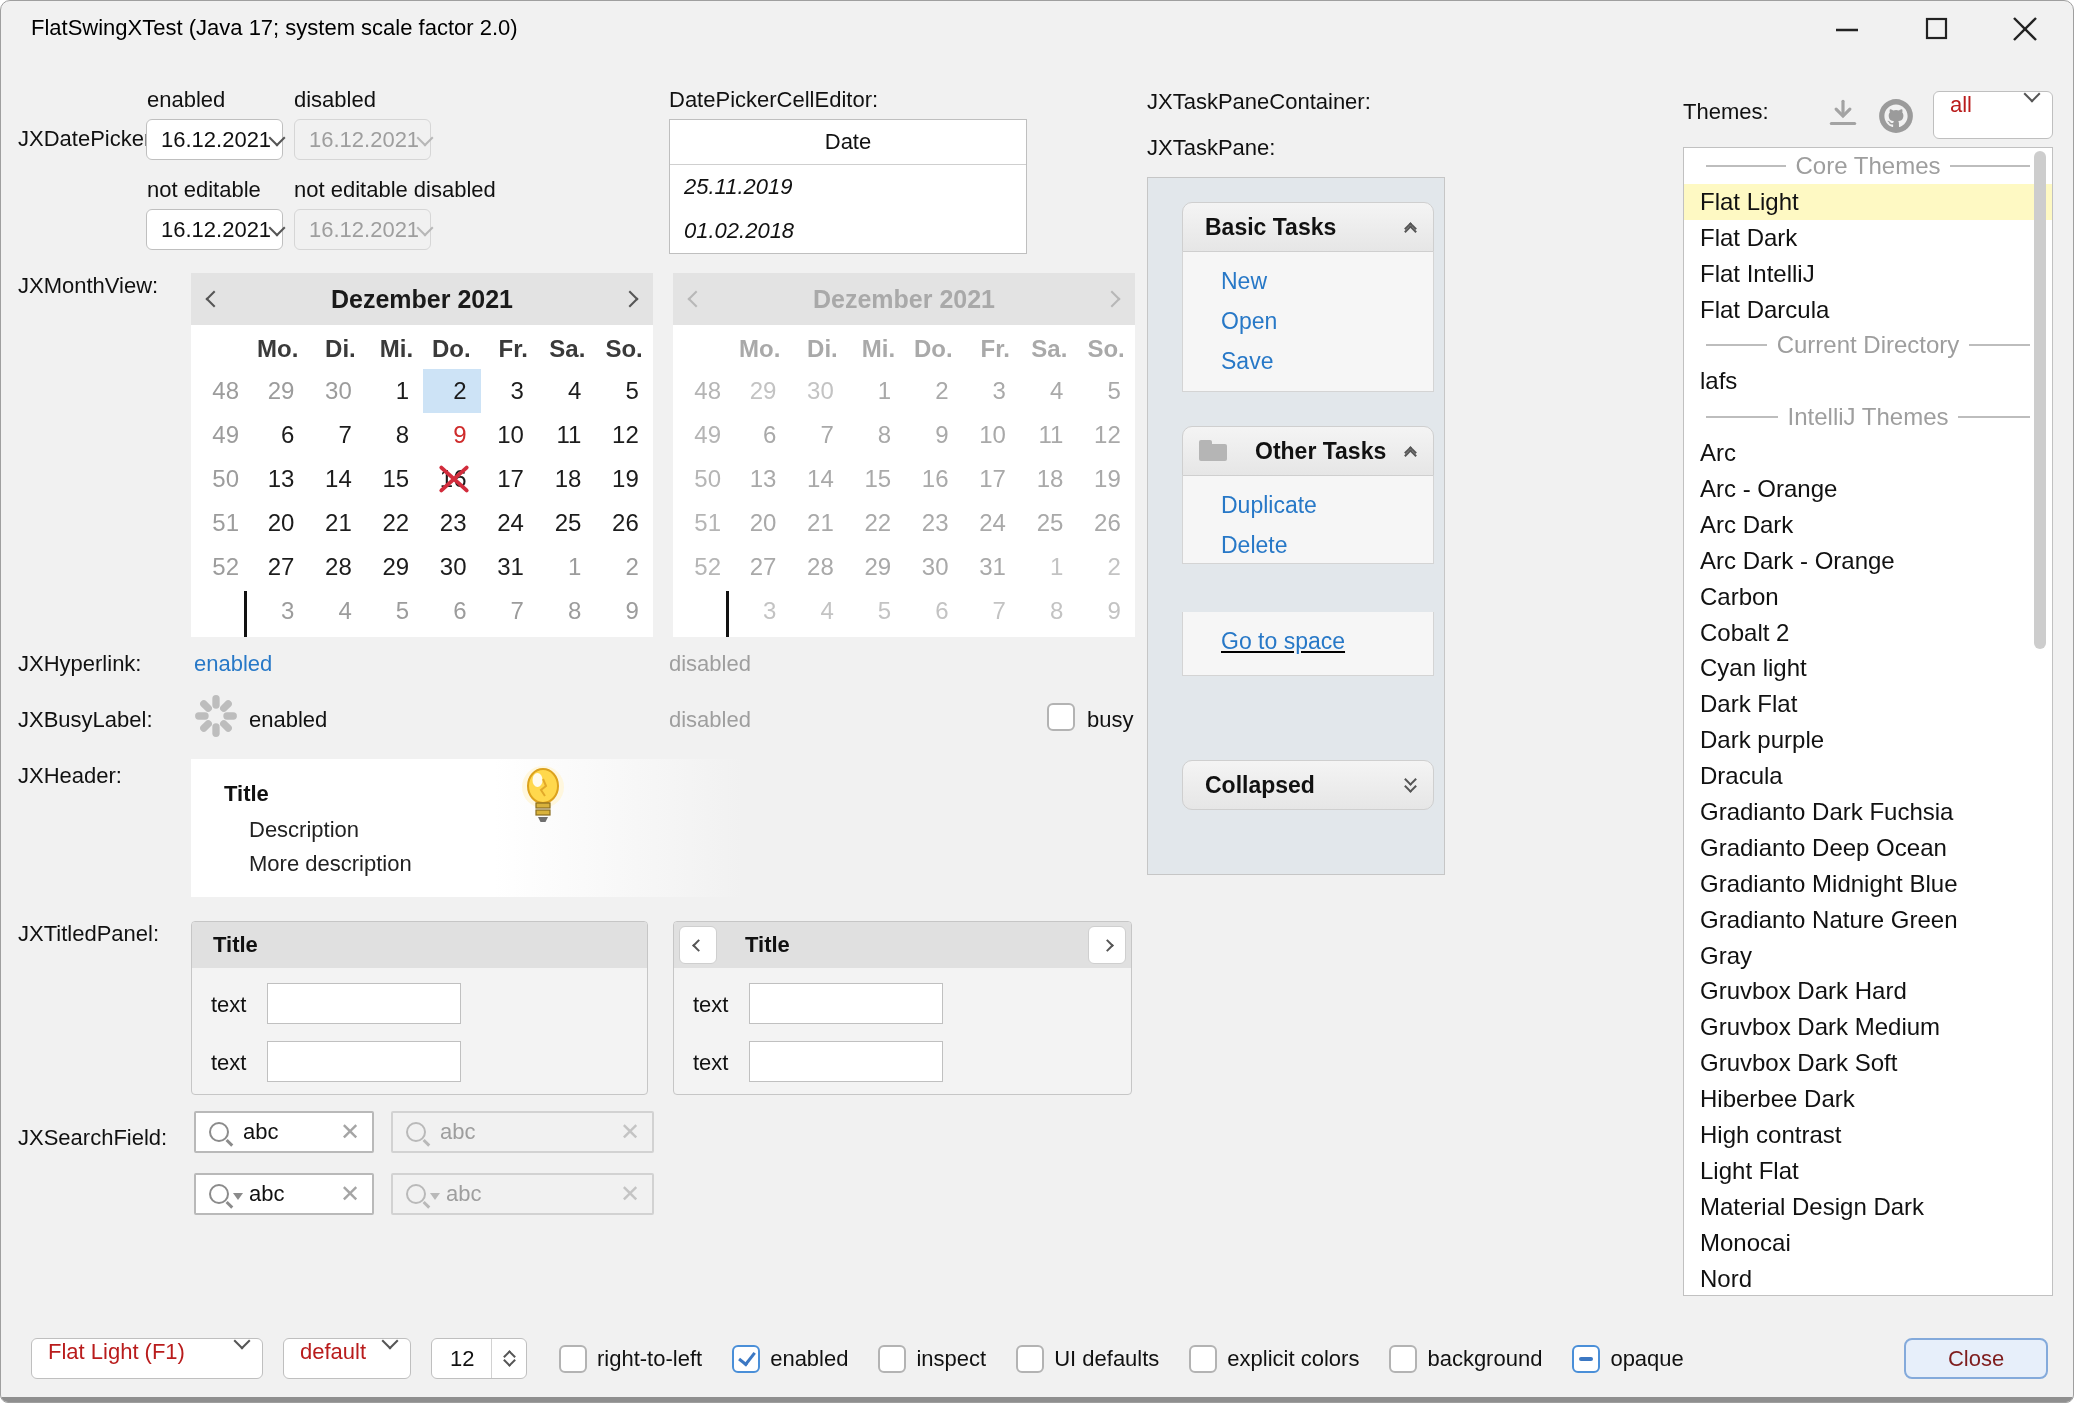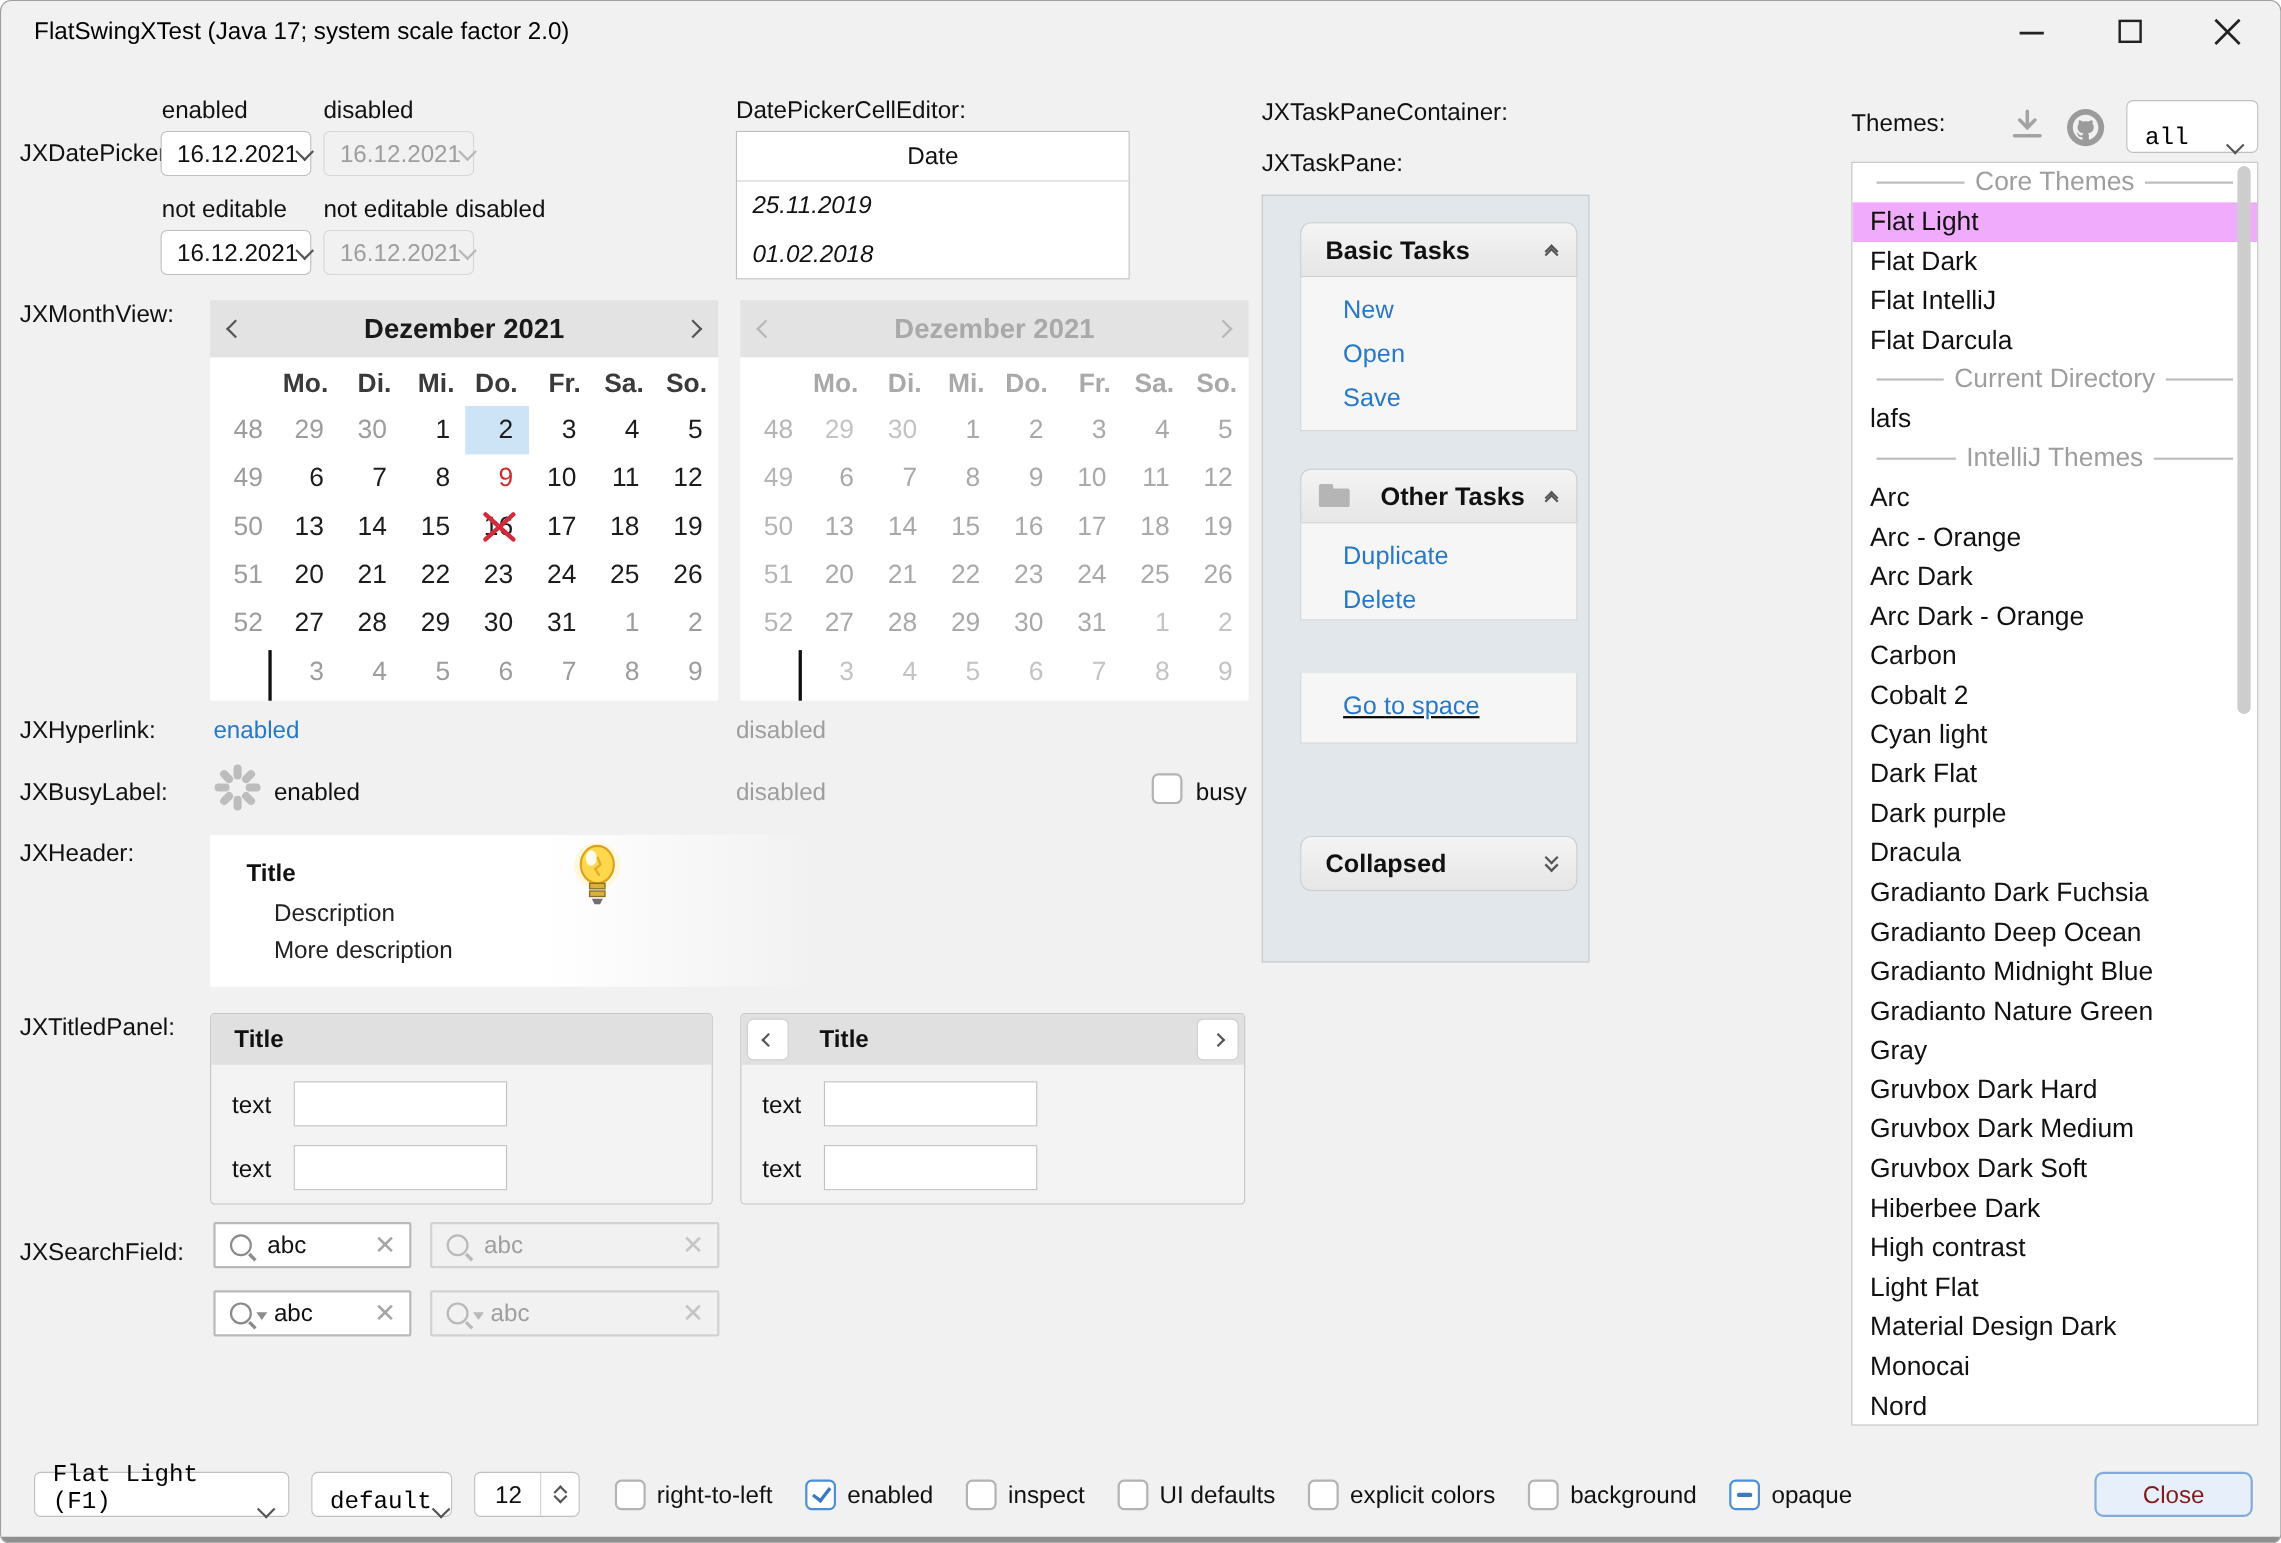--- a/index.html
+++ b/index.html
@@ -93,26 +93,26 @@
   .pane-title{font-weight:bold;font-size:23px;color:#111;flex:1;padding-left:22px;}
   .pane-chevs{display:flex;flex-direction:column;align-items:center;margin-right:18px;}
   .pane-body{background:#f6f6f6;border:1px solid #d4d4d4;border-top:none;box-sizing:border-box;padding:16px 0 0 38px;}
   .pane-body .link{display:block;margin-bottom:13px;font-size:23px;}
   .folder-ic{position:relative;width:30px;height:24px;margin-left:16px;flex:none;}
   .folder-ic i{position:absolute;left:0;top:5px;width:28px;height:17px;background:#b5b5b5;border-radius:2px;}
   .folder-ic b{position:absolute;left:0;top:1px;width:13px;height:8px;background:#b5b5b5;border-radius:2px;}
   
   .tlist{width:370px;height:1149px;background:#fff;border:1px solid #c1c1c1;box-sizing:border-box;overflow:hidden;font-size:24px;}
   .titem{height:35.9px;display:flex;align-items:center;padding-left:16px;color:#111;}
-  .titem.selected{background:#f0abfc;}
+  .titem.selected{background:#fef9c3;}
   .tsep{height:35.9px;display:flex;align-items:center;color:#9e9e9e;padding:0 12px;}
   .tsep .line{flex:1;border-top:2px solid #bdbdbd;margin:0 10px;}
   .tscroll{position:absolute;width:12px;background:#cdcdcd;border-radius:6px;}
   
-  .combo{background:#fff;border:1px solid #bfbfbf;border-radius:6px;box-sizing:border-box;display:flex;align-items:flex-end;font-size:22px;color:#000000;height:41px;font-family:Liberation Mono, monospace;}
+  .combo{background:#fff;border:1px solid #bfbfbf;border-radius:6px;box-sizing:border-box;display:flex;align-items:flex-start;font-size:22px;color:#b91c1c;height:41px;}
   .combo .val{flex:1;padding-left:16px;}
   .combo .arrow{width:40px;display:flex;justify-content:center;}
   .spinner{background:#fff;border:1px solid #bfbfbf;border-radius:6px;box-sizing:border-box;display:flex;font-size:22px;color:#111;height:41px;}
   .spinner .num{width:60px;display:flex;align-items:center;padding-left:18px;box-sizing:border-box;}
   .spinner .btns{width:34px;border-left:1px solid #d2d2d2;display:flex;flex-direction:column;align-items:center;justify-content:center;gap:5px;}
   .cbrow{display:flex;align-items:center;gap:30px;}
   .cbgroup{display:flex;align-items:center;gap:10px;font-size:22px;color:#111;white-space:nowrap;}
   .close-btn{width:144px;height:41px;background:#e7effa;border:2px solid #84aadb;border-radius:8px;display:flex;align-items:center;justify-content:center;font-size:22px;color:#7f1d1d;box-sizing:border-box;}
 </style>
 </head>

